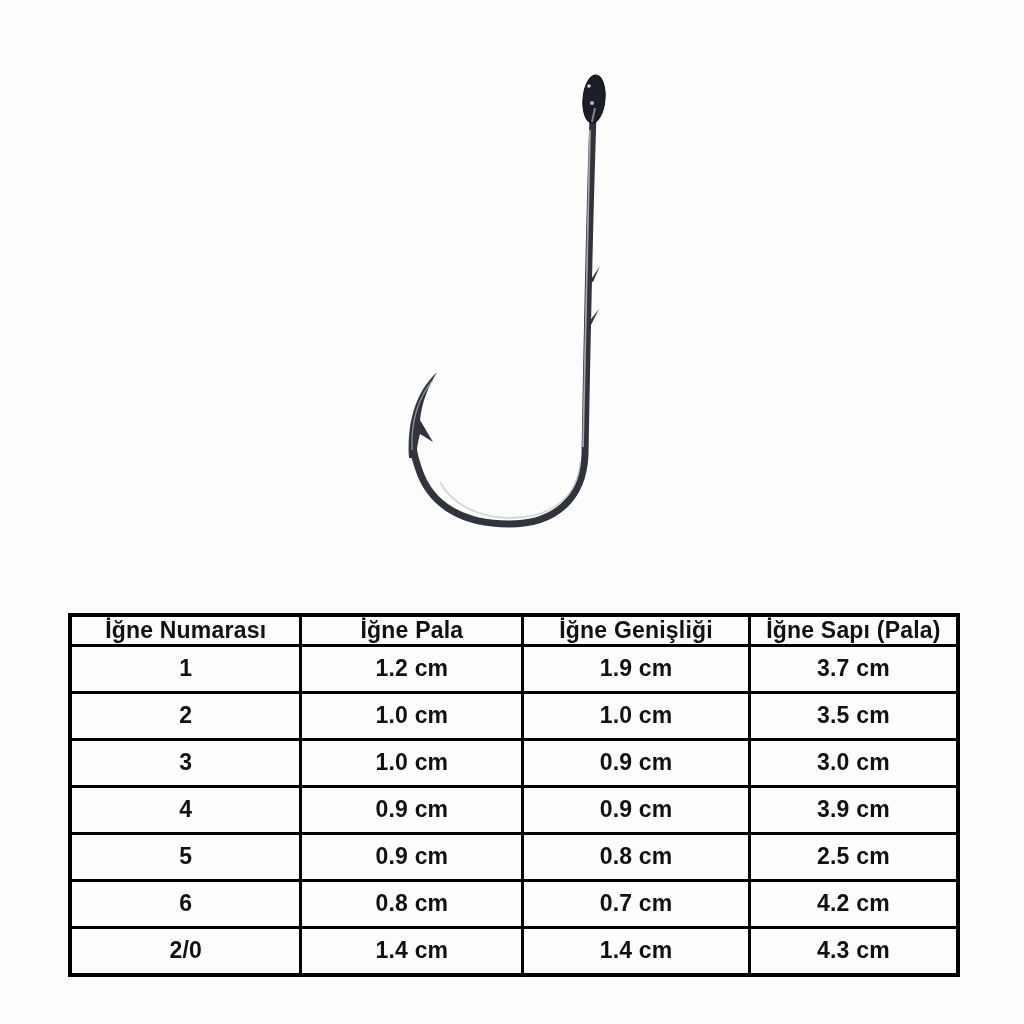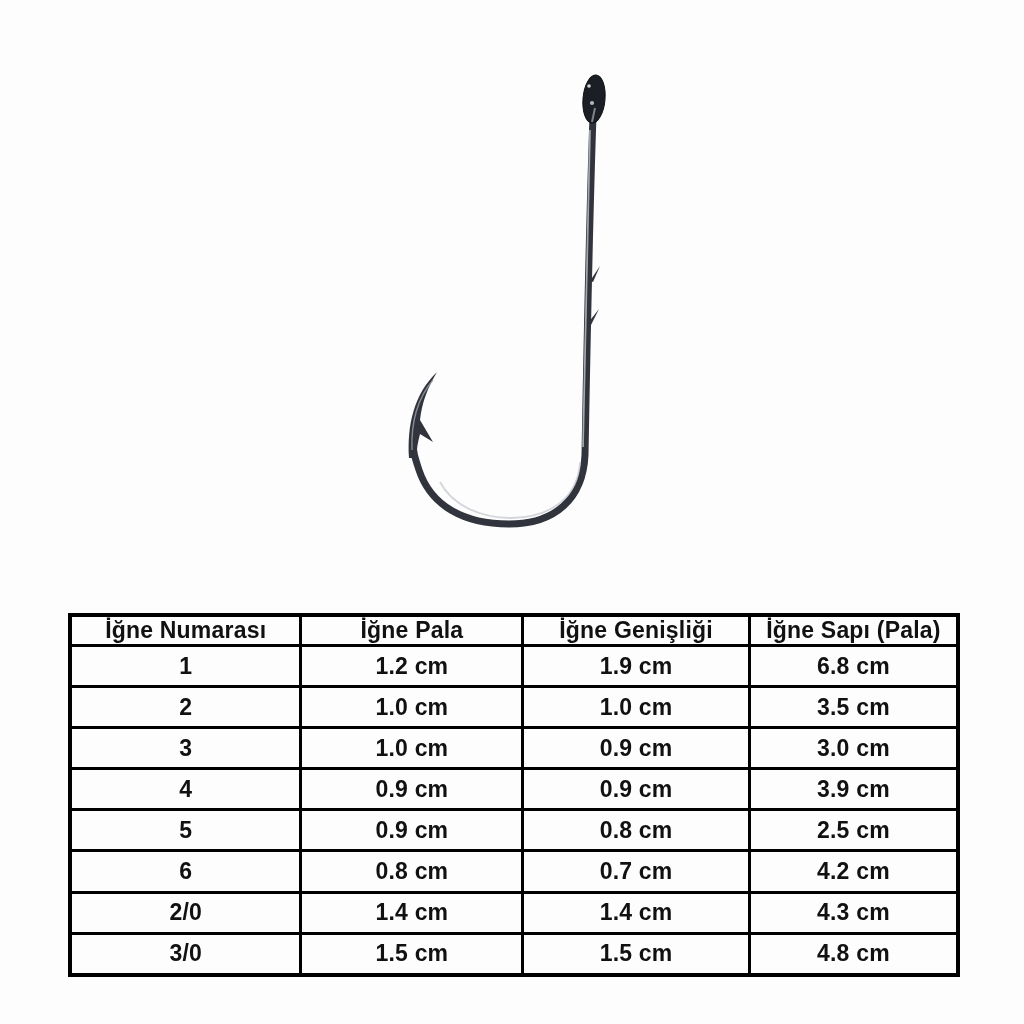--- a/index.html
+++ b/index.html
@@ -91,21 +91,21 @@
         <th>İğne Pala</th>
         <th>İğne Genişliği</th>
         <th>İğne Sapı (Pala)</th>
       </tr>
     </thead>
     <tbody>
         <tr>
           <td>1</td>
           <td>1.2 cm</td>
           <td>1.9 cm</td>
-          <td>6.8 cm</td>
+          <td>3.7 cm</td>
         </tr>
         <tr>
           <td>2</td>
           <td>1.0 cm</td>
           <td>1.0 cm</td>
           <td>3.5 cm</td>
         </tr>
         <tr>
           <td>3</td>
           <td>1.0 cm</td>
@@ -129,22 +129,16 @@
           <td>0.8 cm</td>
           <td>0.7 cm</td>
           <td>4.2 cm</td>
         </tr>
         <tr>
           <td>2/0</td>
           <td>1.4 cm</td>
           <td>1.4 cm</td>
           <td>4.3 cm</td>
         </tr>
-        <tr>
-          <td>3/0</td>
-          <td>1.5 cm</td>
-          <td>1.5 cm</td>
-          <td>4.8 cm</td>
-        </tr>
       </tbody>
   </table>
 
 </div>
 
 </body></html>

